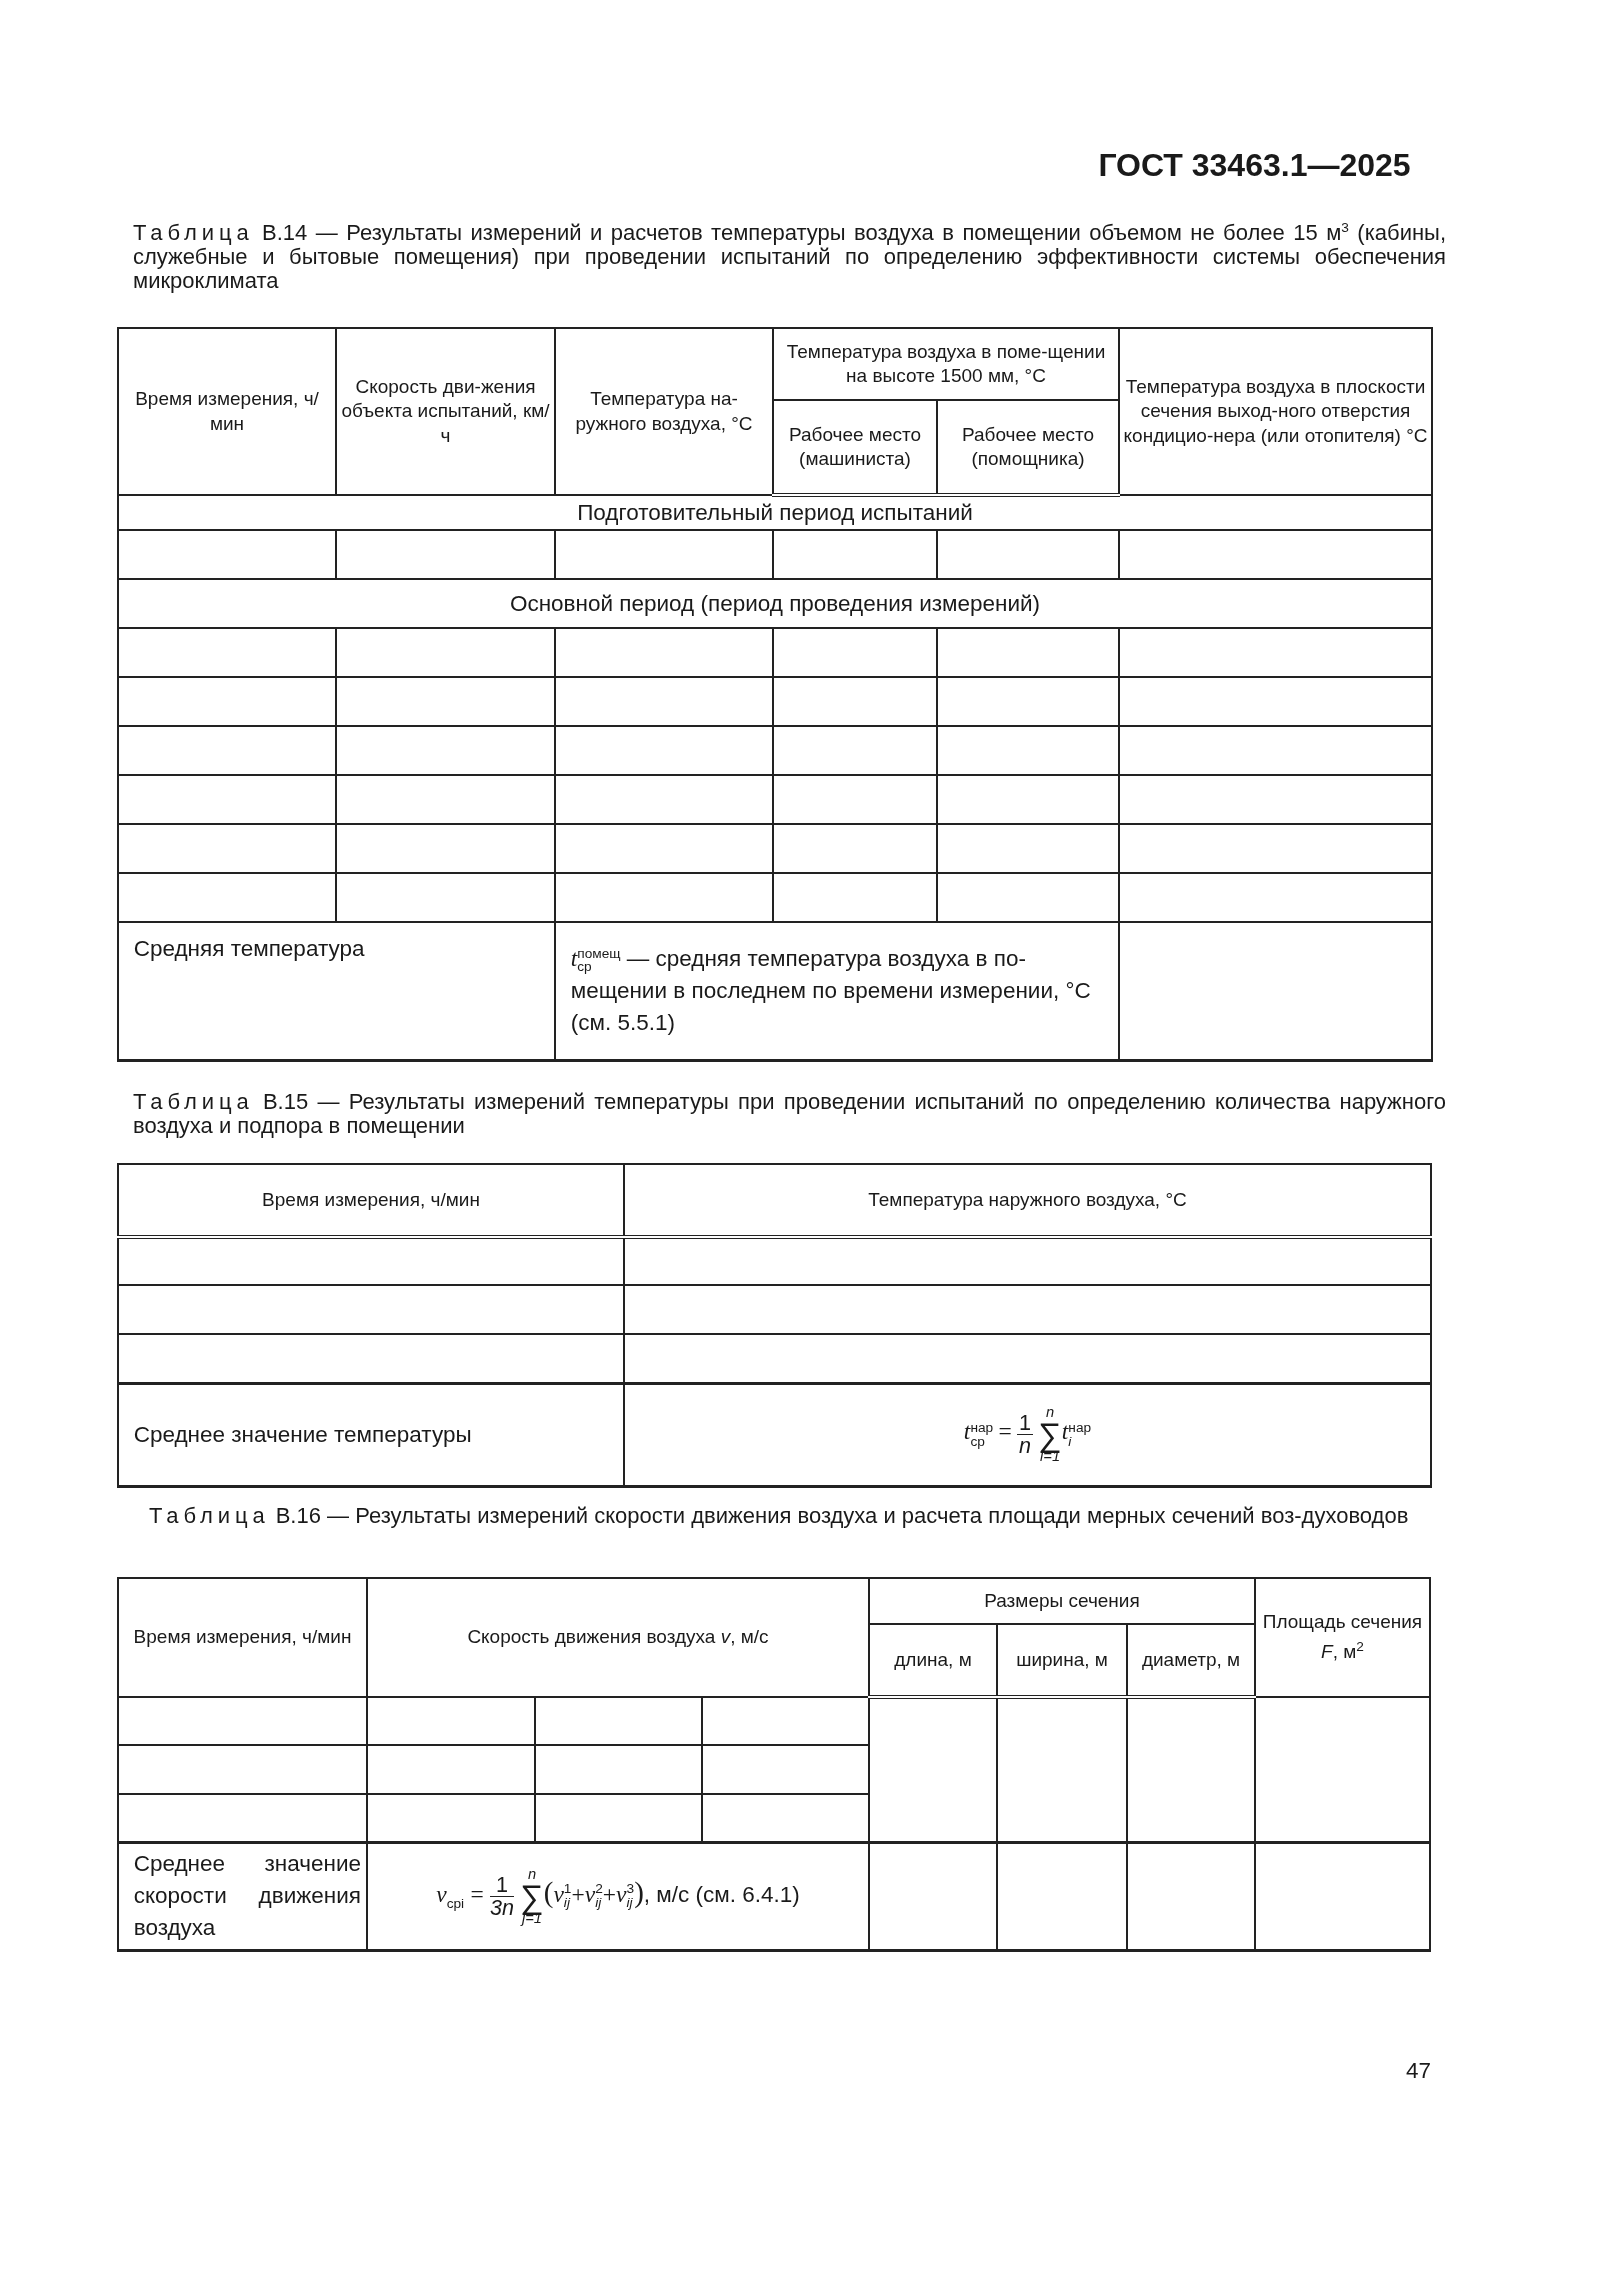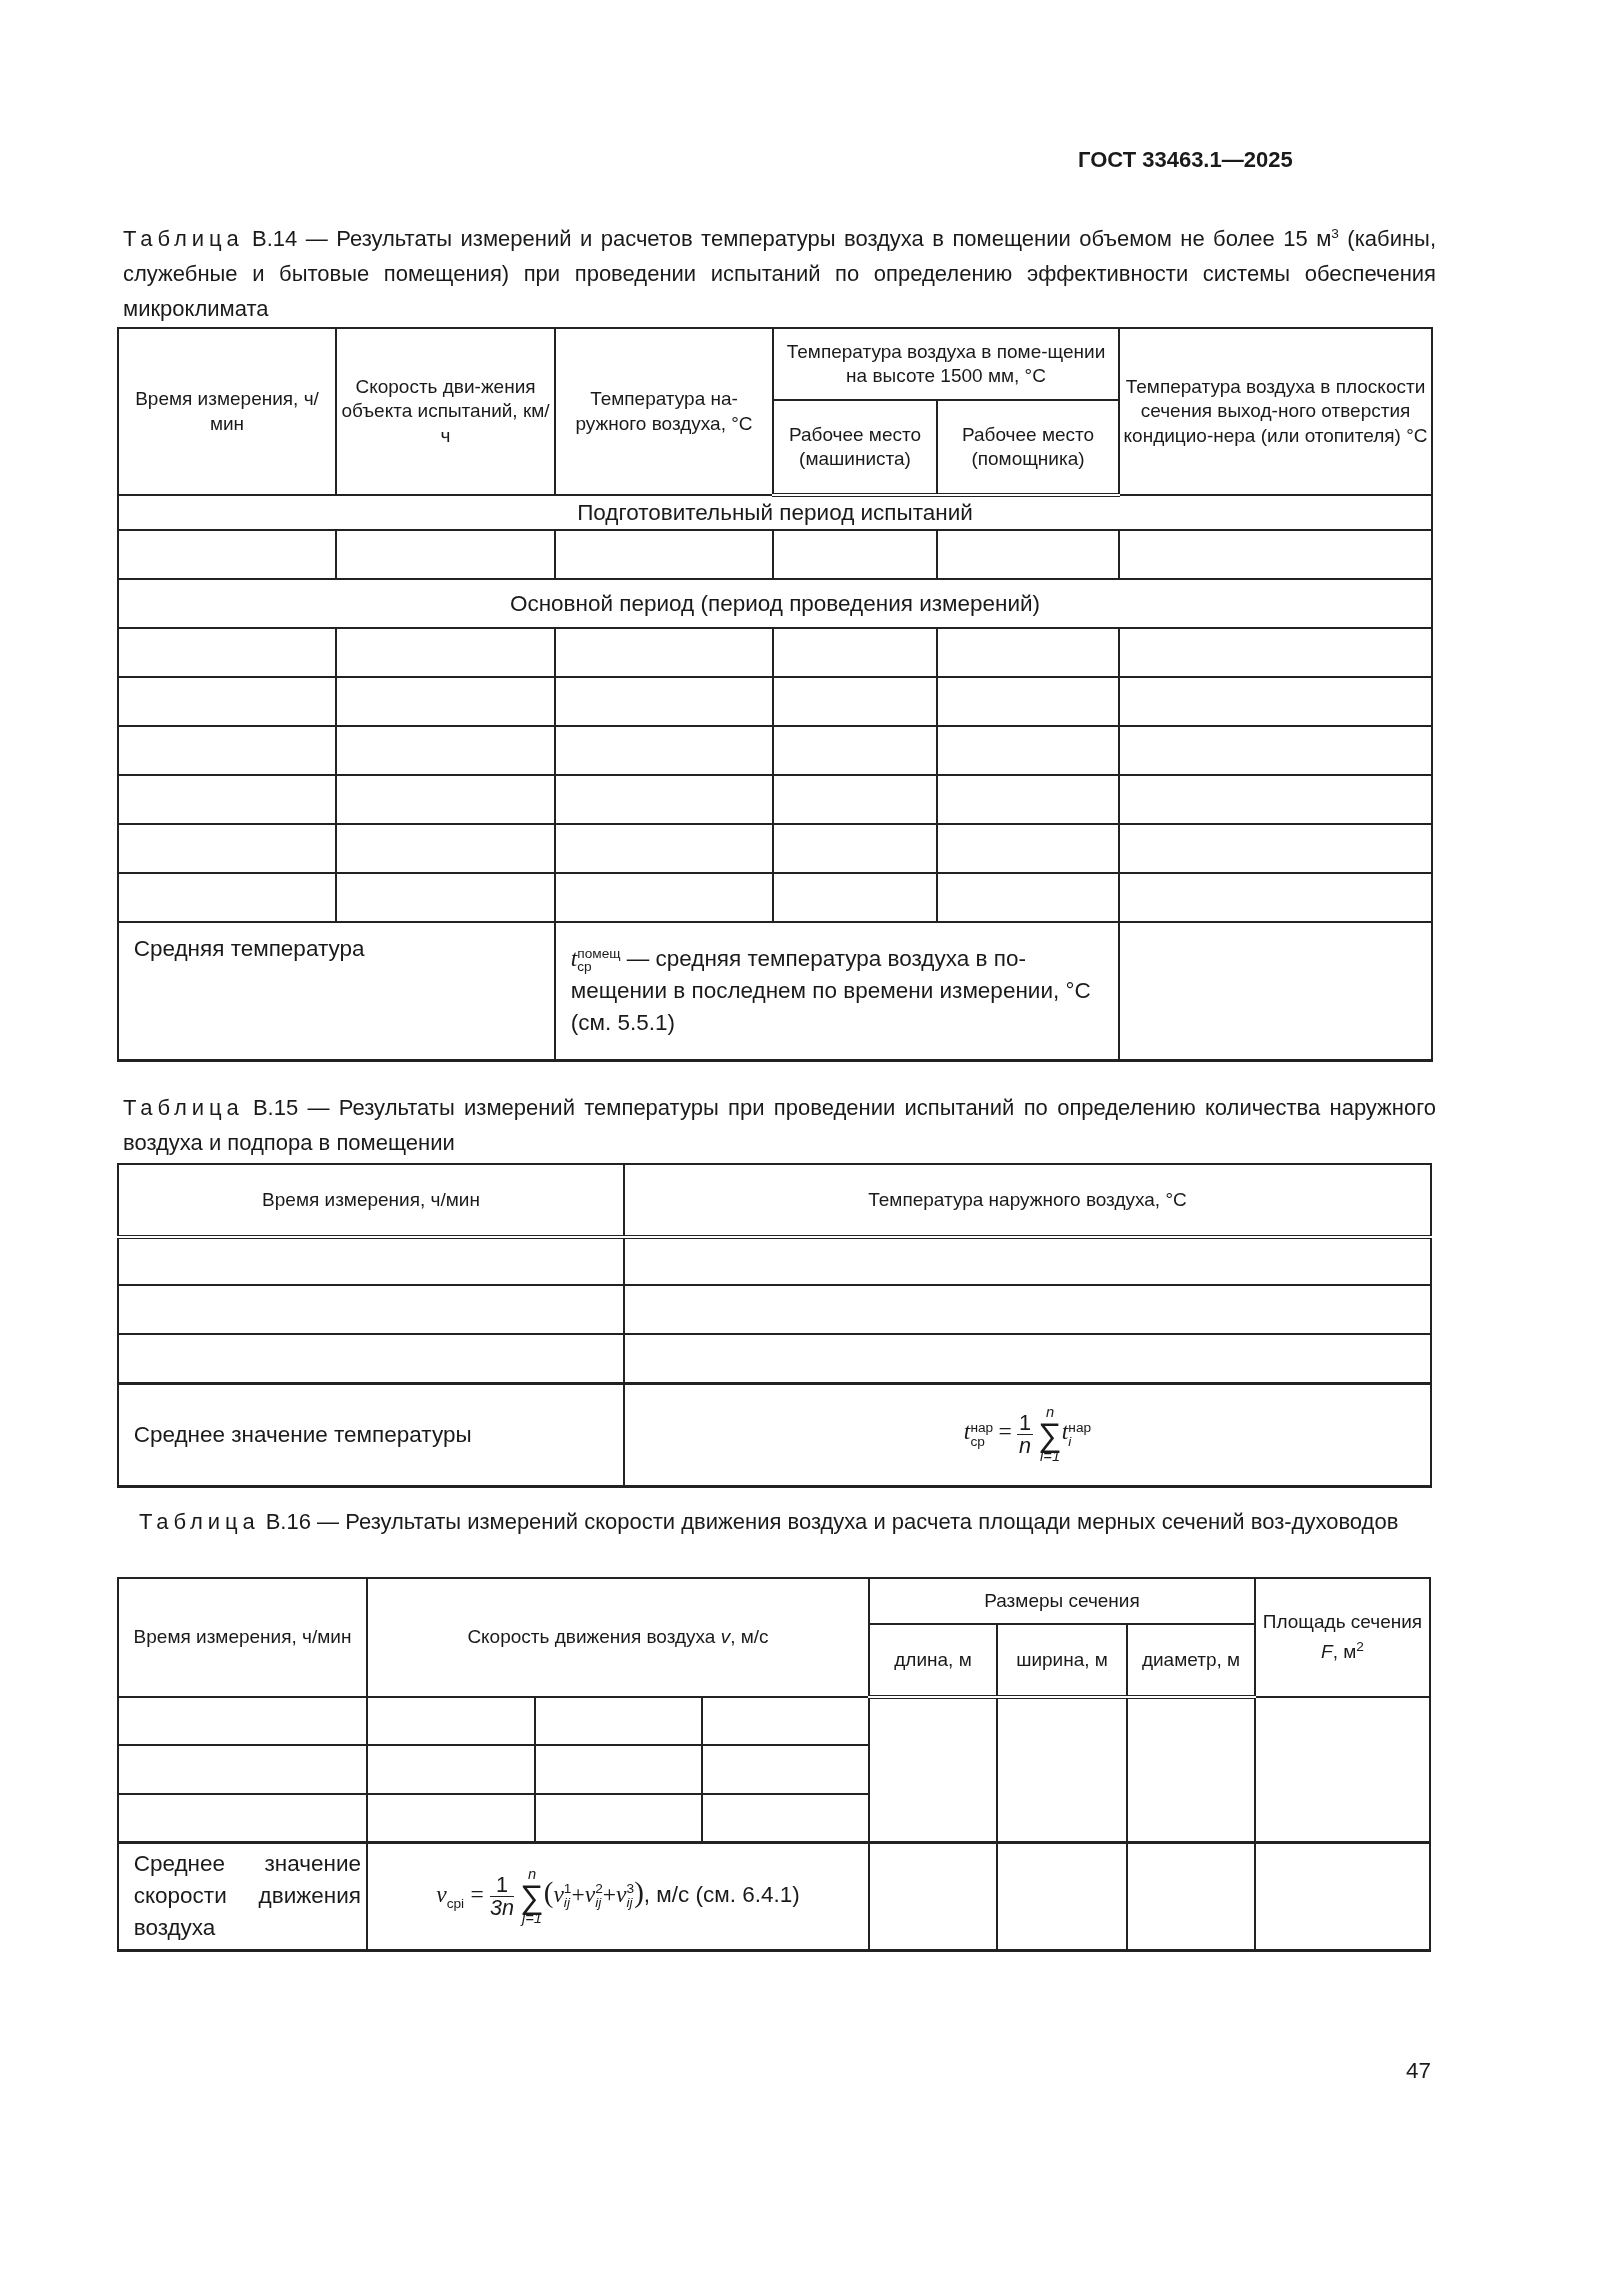--- a/index.html
+++ b/index.html
@@ -1,20 +1,20 @@
 <!DOCTYPE html>
 <html><head>
 <meta charset="utf-8">
 <style>
   html, body { margin:0; padding:0; background:#fff; }
   body { width:1621px; height:2293px; position:relative; overflow:hidden;
          font-family:"Liberation Sans", sans-serif; color:#1a1a1a; }
   .abs { position:absolute; }
-  .doc-code { left:1078px; top:147px; width:353px; text-align:left; font-weight:bold; font-size:22px; }
-  .caption { left:123px; width:1313px; font-size:22px; line-height:35px; text-align:justify; }
+  .doc-code { left:1078px; top:147px; width:353px; text-align:center; font-weight:bold; font-size:32px; }
+  .caption { left:133px; width:1313px; font-size:22px; line-height:24px; text-align:justify; }
   .caption .lbl { letter-spacing:4.9px; }
   .page-no { left:1372px; top:2058px; width:59px; text-align:right; font-size:22.5px; }
   table.t { position:absolute; border-collapse:collapse; table-layout:fixed; }
   table.t td { border:2px solid #222; padding:0; text-align:center; vertical-align:middle; font-size:19px; line-height:24.5px; }
   table.t .outer-top td { border-top:2.9px solid #222;margin-left:25px; }
   .dbl-bottom td { border-bottom:4.9px double #222 !important; }
   .thick-top td { border-top:3.9px solid #222 !important; }
   .thick-bottom td { border-bottom:3.9px solid #222 !important; }
   .big { font-size:22.5px !important; line-height:32px !important; }
   .left { text-align:left !important; padding-left:14.7px !important; }

